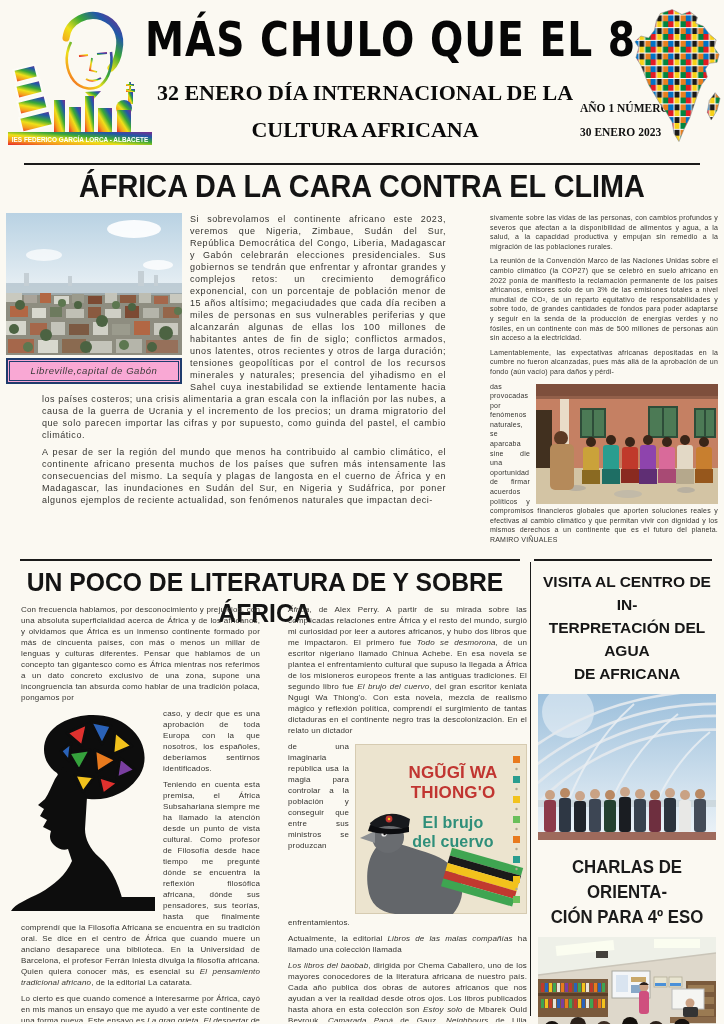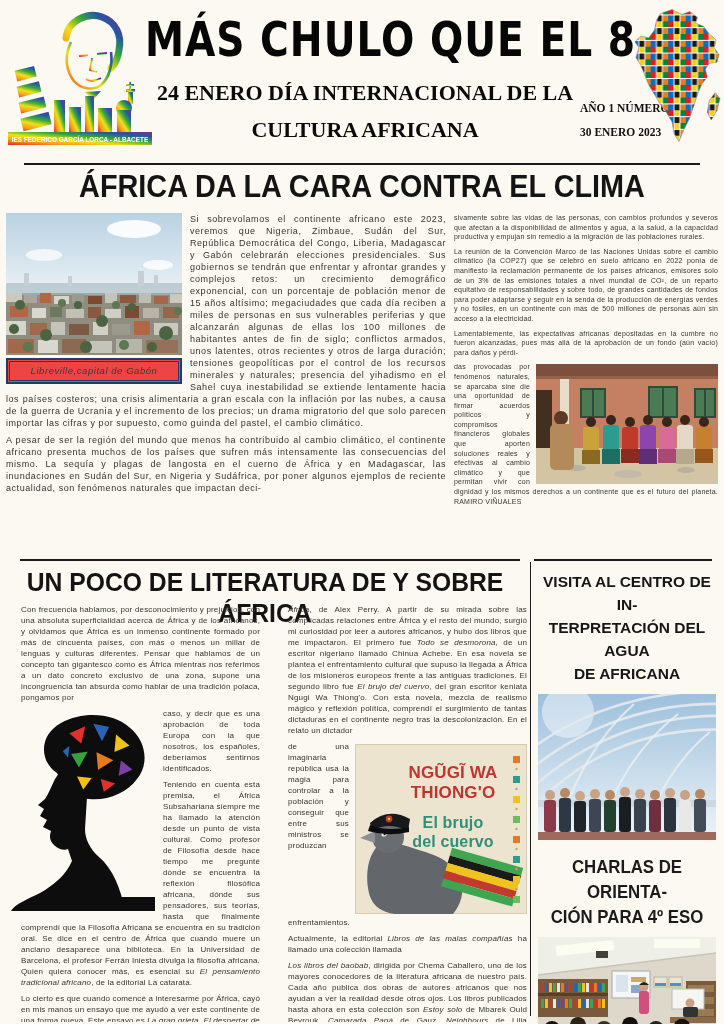--- a/index.html
+++ b/index.html
@@ -19,25 +19,25 @@
   .mh-meta div{margin-bottom:12px;}
   .africa{position:absolute;right:3px;top:8px;}
   
   .rule{position:absolute;background:#1b1b1b;}
   
   .art1-title{position:absolute;left:0;top:169px;width:724px;text-align:center;
               font-weight:bold;font-size:31px;color:#141414;transform:scaleX(.93);transform-origin:center;}
   .art1-body{position:absolute;left:6px;top:213px;width:712px;height:344px;display:flex;gap:8px;overflow:hidden;}
   .a1-left{width:440px;font-size:9px;line-height:12px;letter-spacing:.55px;text-align:justify;color:#353430;}
   .a1-right{width:264px;font-size:7px;line-height:9.6px;letter-spacing:.2px;text-align:justify;color:#353430;}
-  .a1-left p,.a1-right p{margin:0 0 5px 0;}
+  .a1-left p,.a1-right p{margin:0 0 5px 0;padding-left:36px;}
   figure{margin:0;}
   .fig-gabon{float:left;width:176px;margin:0 8px 3px 0;}
   .fig-benin{float:right;width:182px;margin:2px 0 0 6px;}
-  .capbox{border:2px solid #1f3c6d;background:#ef4444;padding:1px;margin-top:3px;}
+  .capbox{border:2px solid #1f3c6d;background:#f9a8d4;padding:1px;margin-top:3px;}
   .capbox-in{border:1px solid #1f3c6d;text-align:center;font-style:italic;color:#3a3a3a;padding:3px 2px;}
   .cap-g{font-size:9.5px;}
   .cap-b{font-size:7.2px;}
   .byline{text-transform:uppercase;}
   
   .art2-title{position:absolute;left:0;top:567px;width:530px;text-align:center;
               font-weight:bold;font-size:26px;color:#141414;transform:scaleX(.95);transform-origin:center;}
   .art2-body{position:absolute;left:5px;top:604px;width:522px;height:418px;display:flex;gap:12px;overflow:hidden;}
   .a2-col{width:255px;font-size:8px;line-height:11px;letter-spacing:.15px;text-align:justify;color:#353430;}
   .a2-col p{margin:0 0 5px 16px;}
@@ -92,21 +92,21 @@
           <circle cx="118" cy="100" r="8"></circle>
             <rect x="111" y="102" width="14" height="22"></rect>
           <rect x="123" y="74" width="2" height="8"></rect>
             <rect x="120" y="76" width="8" height="2"></rect>
         </g>
         <rect x="2" y="124" width="144" height="13" fill="url(#rg)"></rect>
         <text x="74" y="133.5" text-anchor="middle" font-size="6.4" font-weight="bold" fill="#ffffff">IES FEDERICO GARCÍA LORCA - ALBACETE</text>
       </svg>
     </div>
     <div class="mh-title">MÁS CHULO QUE EL 8</div>
-    <div class="mh-sub">24 ENERO DÍA INTERNACIONAL DE LA
+    <div class="mh-sub">32 ENERO DÍA INTERNACIONAL DE LA
 CULTURA AFRICANA</div>
     <div class="mh-meta">
       <div>AÑO 1 NÚMERO 14</div>
       <div>30 ENERO 2023</div>
     </div>
     <div class="africa">
       <svg width="88" height="140" viewBox="0 0 90 142">
         <defs>
           <pattern id="flags" width="18" height="13" patternUnits="userSpaceOnUse">
             <rect width="18" height="13" fill="#ffffff"></rect>

